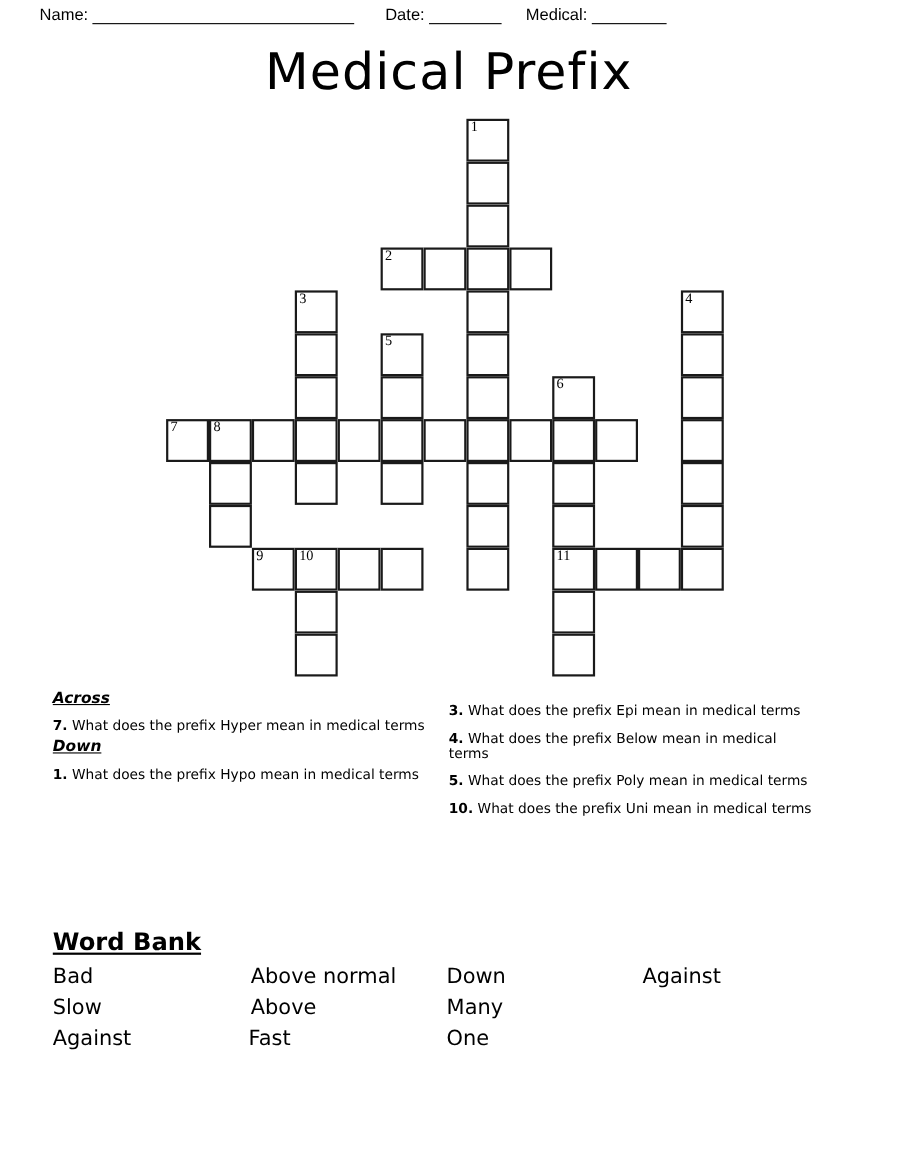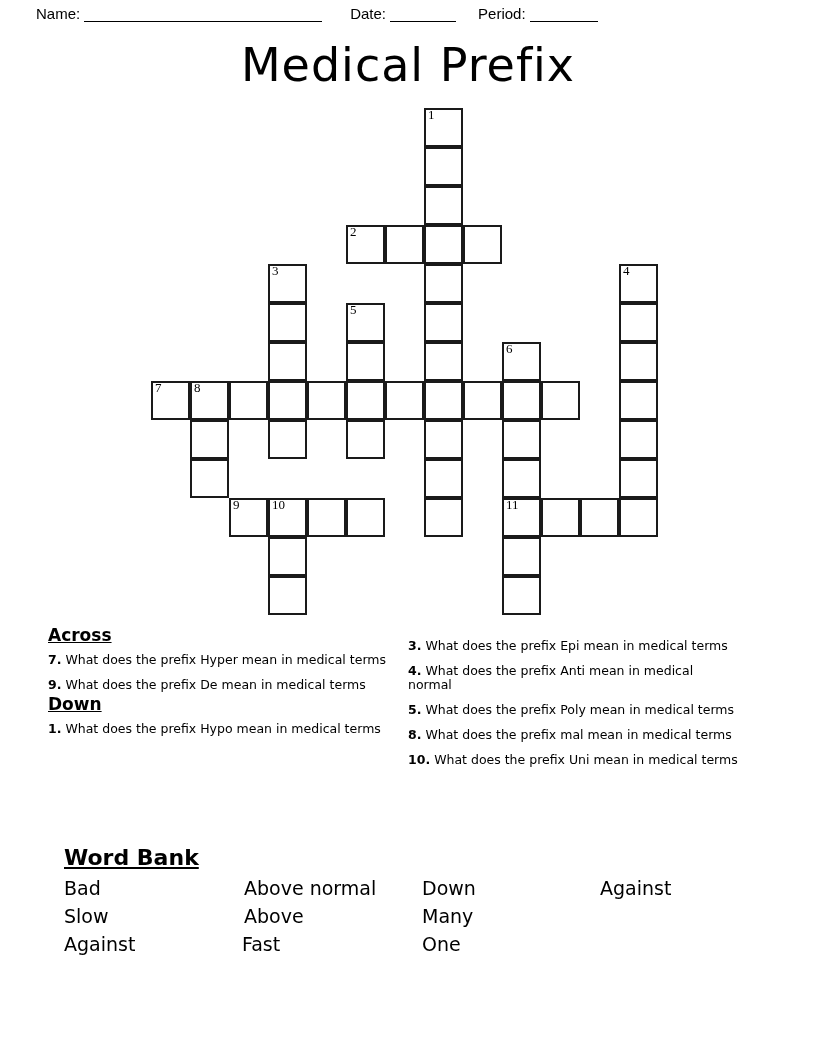--- a/index.html
+++ b/index.html
@@ -66,30 +66,31 @@
     position:absolute;
     font-family:"DejaVu Sans", sans-serif;
     font-size:12.5px;
     line-height:14px;
   }
   #clues-left{left:48px;top:628px;width:345px;}
   #clues-right{left:408px;top:628px;width:330px;}
   .sect-head{
     font-weight:bold;
     text-decoration:underline;
-    font-size:17px;
+    font-size:14px;
     margin-bottom:1px;
+    font-style:italic;
   }
   .clue{margin-bottom:5px;margin-top:11px;}
   .clue .n{font-weight:bold;}
 
   
   #wordbank{
     position:absolute;
-    left:64px;top:845px;width:720px;
+    left:48px;top:845px;width:720px;
     font-family:"DejaVu Sans", sans-serif;
   }
   #wb-title{
     font-size:22px;
     font-weight:bold;
     text-decoration:underline;
     margin-bottom:4px;
   }
   .wb-row{display:flex;}
   .wb-cell{
@@ -105,21 +106,21 @@
 <body>
 
 <div class="hdr">
   <span class="sp" style="width:36px"></span>
   <span class="lbl">Name:</span>
   <span class="rule" style="width:238px;margin-left:4px"></span>
   <span class="sp" style="width:28px"></span>
   <span class="lbl">Date:</span>
   <span class="rule" style="width:66px;margin-left:4px"></span>
   <span class="sp" style="width:22px"></span>
-  <span class="lbl">Period:</span>
+  <span class="lbl">Medical:</span>
   <span class="rule" style="width:68px;margin-left:4px"></span>
 </div>
 
 <div class="title">Medical Prefix</div>
 
 <div id="grid">
     <div class="cell" style="left: 273px; top: 0px;">
       <span class="num">1</span>
     </div>
     <div class="cell" style="left: 273px; top: 39px;"></div>
@@ -193,29 +194,27 @@
     <div class="cell" style="left: 468px; top: 390px;"></div>
     <div class="cell" style="left: 117px; top: 429px;"></div>
     <div class="cell" style="left: 351px; top: 429px;"></div>
     <div class="cell" style="left: 117px; top: 468px;"></div>
     <div class="cell" style="left: 351px; top: 468px;"></div>
   </div>
 
 <div class="clues" id="clues-left">
     <div class="sect-head">Across</div>
     <div class="clue"><span class="n">7.</span><span> What does the prefix Hyper mean in medical terms</span></div>
-    <div class="clue"><span class="n">9.</span><span> What does the prefix De mean in medical terms</span></div>
     <div class="sect-head">Down</div>
     <div class="clue"><span class="n">1.</span><span> What does the prefix Hypo mean in medical terms</span></div>
   </div>
 <div class="clues" id="clues-right">
     <div class="clue"><span class="n">3.</span><span> What does the prefix Epi mean in medical terms</span></div>
-    <div class="clue"><span class="n">4.</span><span> What does the prefix Anti mean in medical normal</span></div>
+    <div class="clue"><span class="n">4.</span><span> What does the prefix Below mean in medical terms</span></div>
     <div class="clue"><span class="n">5.</span><span> What does the prefix Poly mean in medical terms</span></div>
-    <div class="clue"><span class="n">8.</span><span> What does the prefix mal mean in medical terms</span></div>
     <div class="clue"><span class="n">10.</span><span> What does the prefix Uni mean in medical terms</span></div>
   </div>
 
 <div id="wordbank">
   <div id="wb-title">Word Bank</div>
   <div id="wb-rows">
       <div class="wb-row">
         <div class="wb-cell wb-c0">Bad</div>
         <div class="wb-cell wb-c1">Above normal</div>
         <div class="wb-cell wb-c2">Down</div>

